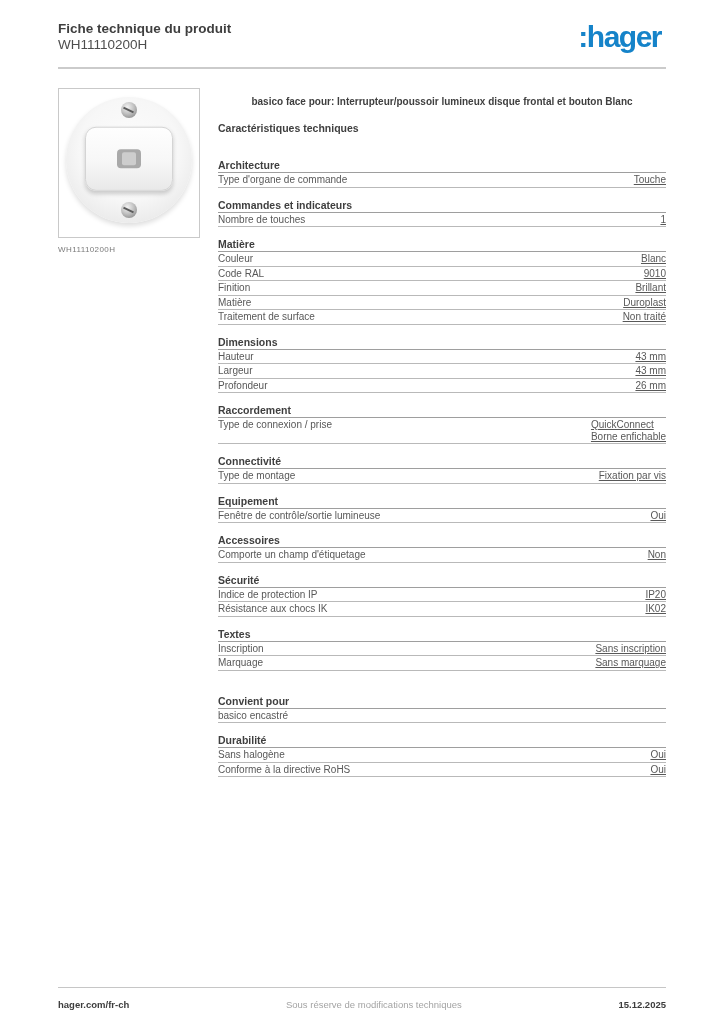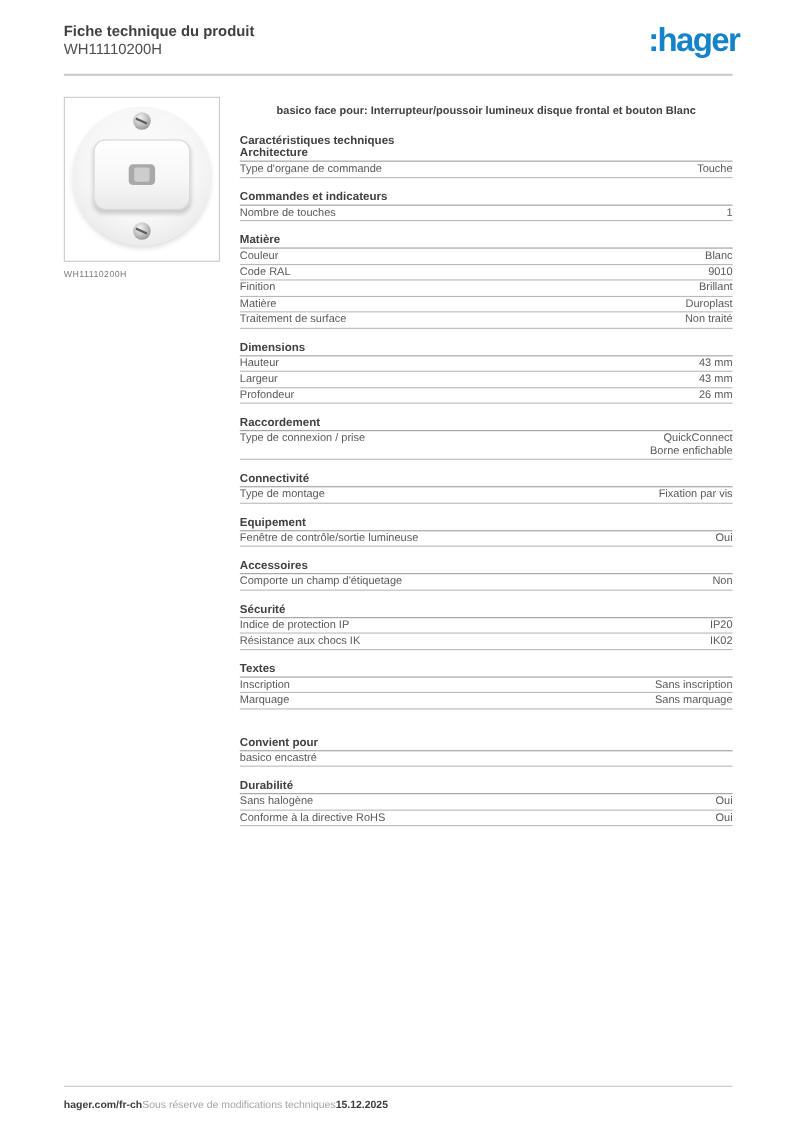--- a/index.html
+++ b/index.html
@@ -3,21 +3,21 @@
 <meta charset="utf-8">
 <style>
   * { margin:0; padding:0; box-sizing:border-box; }
   html,body { background:#ffffff; }
   .page {
     position:relative; width:724px; height:1024px; background:#ffffff;
     font-family:"Liberation Sans", sans-serif; color:#3f3f3f; overflow:hidden;
   }
 
   
-  .header { position:absolute; top:21px; left:58px; right:52px; height:40px; }
+  .header { position:absolute; top:21px; left:58px; right:63px; height:40px; }
   .page-title { font-size:13.5px; font-weight:bold; color:#3f3f3f; line-height:1.22; }
   .product-id { font-size:13.5px; font-weight:normal; color:#4d4d4d; line-height:1.22; }
   .logo { position:absolute; top:0; right:0; font-size:30px; font-weight:bold;
           letter-spacing:-1.5px; line-height:32px;margin-left:44px; }
   .header-rule { position:absolute; top:67px; left:58px; width:608px;
                  border-top:2px solid #cbcbcb; }
 
   
   .main { position:absolute; top:69px; left:58px; width:608px; display:flex; align-items:flex-start; }
 
@@ -40,35 +40,35 @@
           background: radial-gradient(circle at 40% 32%, #f2f2f2 0%, #c2c2c2 45%, #8d8d8d 85%, #6e6e6e 100%); }
   .screw::after { content:""; position:absolute; left:2px; top:7px; width:11px; height:2px;
           background:#5c5c5c; transform:rotate(25deg); }
   .screw-top { top:5px; } .screw-bottom { bottom:5px; }
   .image-caption { margin-top:7px; font-size:8px; color:#7b7b7b; letter-spacing:0.4px; }
 
   
   .spec-col { flex:1 1 auto; margin-left:18px; min-width:0; }
   .description { margin-top:27px; font-size:10px; font-weight:bold; color:#3f3f3f; white-space:nowrap;text-align:center; }
   .spec-title  { margin-top:15px; font-size:10.5px; font-weight:bold; color:#3f3f3f; }
-  .sections { margin-top:0; }
+  .sections { margin-top:26px; }
   .spec-section + .spec-section { margin-top:12px; }
   .spec-section.extra-gap { margin-top:25px; }
   .section-heading { font-size:10.5px; font-weight:bold; color:#3f3f3f; line-height:1.05;
           padding-bottom:1px; border-bottom:1px solid #9e9e9e; }
   .spec-row { display:flex; justify-content:space-between; align-items:flex-start;
           padding:1px 0; border-bottom:1px solid #b9b9b9;
           font-size:10px; color:#585858; line-height:1.15;gap:17px; }
   .row-label { text-align:left; padding-right:12px; }
-  .row-value { text-align:right; white-space:pre-line; }
+  .row-value { white-space:pre-line;text-decoration:underline; }
 
   
   .footer { position:absolute; left:58px; right:58px; bottom:14px; }
   .footer-rule { border-top:1.5px solid #c6c6c6; margin-bottom:11px; }
-  .footer-row { display:flex; justify-content:flex-start; align-items:baseline; font-size:9.5px; }
+  .footer-row { display:flex; justify-content:space-between; align-items:baseline; font-size:9.5px; }
   .footer-left  { font-weight:bold; color:#3c3c3c; }
   .footer-center{ color:#a4a4a4; }
   .footer-right { font-weight:bold; color:#3c3c3c; }
 </style>
 </head>
 <body>
 
 <div class="page">
 
   <header class="header">

